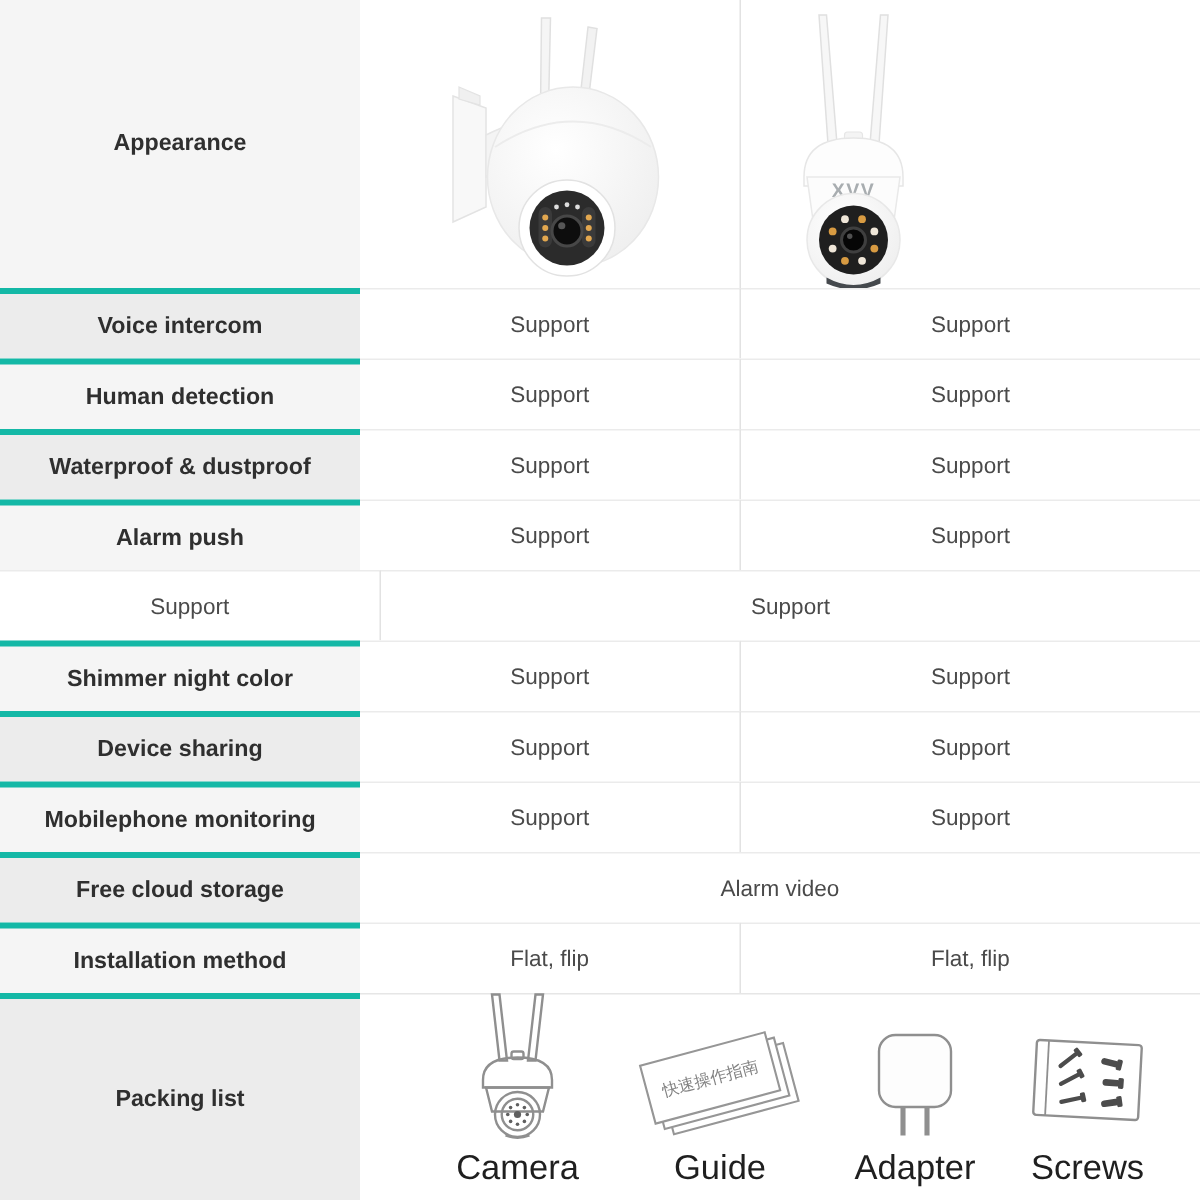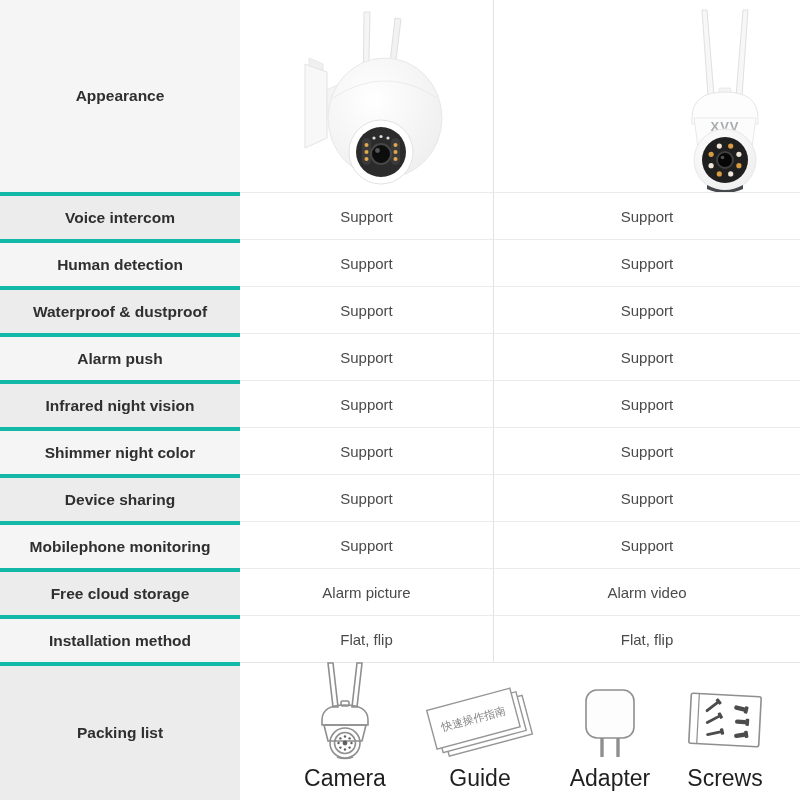--- a/index.html
+++ b/index.html
@@ -24,21 +24,21 @@
 
   .val {
     display:flex; align-items:center; justify-content:center;
     font-size:15px; color:#4a4a4a; background:#ffffff;
   }
   .col1 { width:254px; flex:0 0 254px; border-right:1px solid #e2e2e2; }
   .col2 { flex:1; }
   .trow .val { border-top:1px solid #ebebeb; }
 
   .appearance-cell { border-top:none; }
-  .cam-box { display:flex; align-items:flex-end; justify-content:flex-end; }
+  .cam-box { display:flex; align-items:flex-end; justify-content:flex-start; }
 
   .packing-right {
     flex:1; background:#fff; border-top:1px solid #e6e6e6;
     display:flex; justify-content:space-between; align-items:flex-end;
     padding:0 30px 8px 55px;
   }
   .pack-item { display:flex; flex-direction:column; align-items:center; justify-content:flex-end; }
   .pack-item .pack-label { font-size:23px; color:#1f1f1f; margin-top:4px; }
   .w-cam { width:100px; } .w-guide { width:120px; } .w-adapt { width:90px; } .w-screw { width:90px; }
 </style>
@@ -123,42 +123,40 @@
     <div class="label-cell bg-dark sep">Waterproof &amp; dustproof</div>
     <div class="val col1">Support</div>
     <div class="val col2">Support</div>
   </div>
   <div class="row trow">
     <div class="label-cell bg-light sep">Alarm push</div>
     <div class="val col1">Support</div>
     <div class="val col2">Support</div>
   </div>
   <div class="row trow">
-    <div class="label-cell bg-dark sep">Infrared night vision</div>
     <div class="val col1">Support</div>
     <div class="val col2">Support</div>
   </div>
   <div class="row trow">
     <div class="label-cell bg-light sep">Shimmer night color</div>
     <div class="val col1">Support</div>
     <div class="val col2">Support</div>
   </div>
   <div class="row trow">
     <div class="label-cell bg-dark sep">Device sharing</div>
     <div class="val col1">Support</div>
     <div class="val col2">Support</div>
   </div>
   <div class="row trow">
     <div class="label-cell bg-light sep">Mobilephone monitoring</div>
     <div class="val col1">Support</div>
     <div class="val col2">Support</div>
   </div>
   <div class="row trow">
     <div class="label-cell bg-dark sep">Free cloud storage</div>
-    <div class="val col1">Alarm picture</div>
     <div class="val col2">Alarm video</div>
   </div>
   <div class="row trow">
     <div class="label-cell bg-light sep">Installation method</div>
     <div class="val col1">Flat, flip</div>
     <div class="val col2">Flat, flip</div>
   </div>
 
   <div class="row row-packing">
     <div class="label-cell bg-dark sep">Packing list</div>

